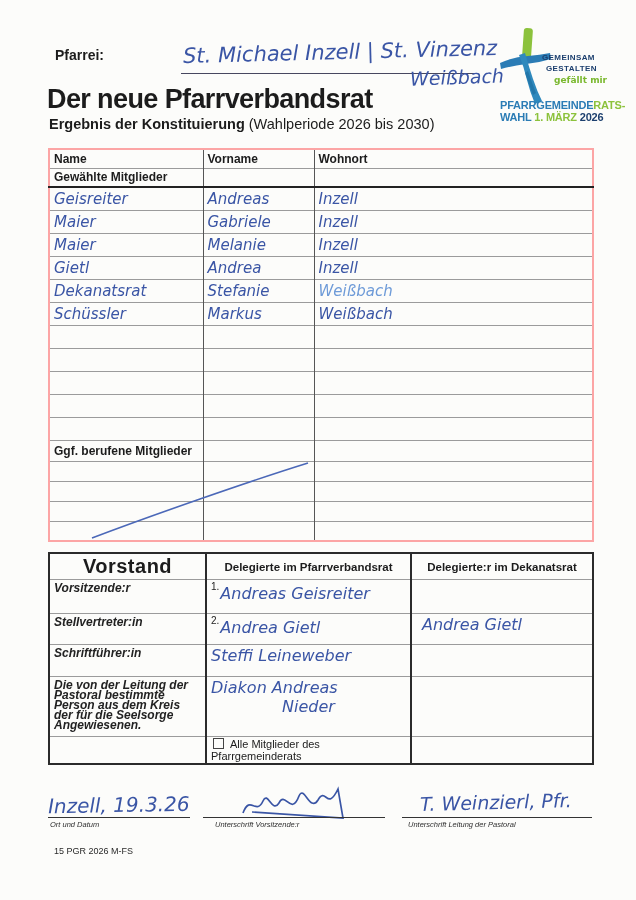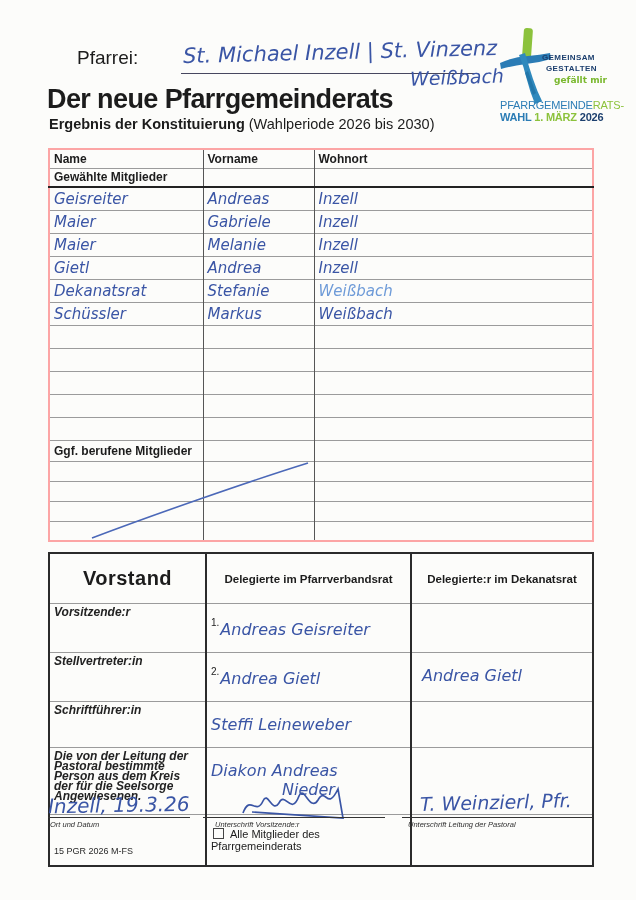--- a/index.html
+++ b/index.html
@@ -2,48 +2,48 @@
 <html><head>
 <meta charset="utf-8">
 <style>
   html,body { margin:0; padding:0; background:#e8e8e8; }
   .page {
     position:relative; width:636px; height:900px; margin:0 auto;
     background:#fcfcfa; overflow:hidden;
     font-family:"Liberation Sans", sans-serif; color:#1c1c1c;
   }
   
-  .pfarrei-label { position:absolute; left:55px; top:47px; font-size:19px; font-weight:normal;margin-left:22px; }
+  .pfarrei-label { position:absolute; left:55px; top:47px; font-size:14px; font-weight:bold; }
   .hw { font-family:"DejaVu Sans", sans-serif; font-style:italic; color:#3a55a5; white-space:nowrap; }
   .pfarrei-hw1 { position:absolute; left:183px; top:40px; font-size:21px; transform:rotate(-1.5deg); }
   .pfarrei-hw2 { position:absolute; left:410px; top:66px; font-size:19px; transform:rotate(-2deg); }
   .pfarrei-line { position:absolute; left:181px; top:73px; width:296px; border-top:1.6px solid #47475f; }
   .title { position:absolute; left:47px; top:84px; font-size:27px; font-weight:bold; letter-spacing:-0.6px; }
   .subtitle { position:absolute; left:49px; top:116px; font-size:14.5px; }
   .subtitle b { font-weight:bold; }
   
   .logo { position:absolute; left:498px; top:27px; width:136px; height:110px; }
   .logo-svg { position:absolute; left:0; top:0; }
   .logo-t1 { position:absolute; left:44px; top:26px; font-size:8px; font-weight:bold; color:#1c3f6e; letter-spacing:0.4px; }
   .logo-t2 { position:absolute; left:48px; top:37px; font-size:8px; font-weight:bold; color:#1c3f6e; letter-spacing:0.4px; }
   .logo-t3 { position:absolute; left:56px; top:48px; font-size:9px; font-weight:bold; color:#7ab82e; font-family:"DejaVu Sans",sans-serif; }
-  .logo-c1 { position:absolute; left:2px; top:72px; font-size:11px; font-weight:normal; letter-spacing:-0.2px; white-space:nowrap; }
+  .logo-c1 { position:absolute; left:2px; top:72px; font-size:11px; font-weight:bold; letter-spacing:-0.2px; white-space:nowrap; }
   .logo-c2 { position:absolute; left:2px; top:84px; font-size:11px; font-weight:bold; letter-spacing:-0.2px; white-space:nowrap; }
   .lg-blue { color:#2b7cb5; } .lg-green { color:#8cc23c; } .lg-navy { color:#1c3f6e; }
   
   table { border-collapse:collapse; table-layout:fixed; }
   .t1 { position:absolute; left:48px; top:148px; width:544px; border:2px solid #fca5a5; }
   .t1 td { border-left:1px solid #555; border-top:1px solid #9b9b9b; padding:0 4px; overflow:hidden; }
   .t1 td:first-child { border-left:none; }
   .t1 .head td { font-size:12px; font-weight:bold; }
   .t1 .sect td { font-size:12px; font-weight:bold; }
   .t1 .sect1 td { border-bottom:2.4px solid #222; }
   .t1 .hw { font-size:15px; }
   .t2 { position:absolute; left:48px; top:552px; width:544px; border:2px solid #2b2b2b; }
-  .t2 td { border-left:2px solid #2b2b2b; border-top:1px solid #9b9b9b; padding:13px 4px; vertical-align:top; overflow:hidden; }
+  .t2 td { border-left:2px solid #2b2b2b; border-top:1px solid #9b9b9b; padding:1px 4px; vertical-align:top; overflow:hidden; }
   .t2 td:first-child { border-left:none; }
   .t2 .head td { text-align:center; vertical-align:middle; border-top:none; }
   .t2 .head .big { font-size:20px; font-weight:bold; letter-spacing:0.5px; }
   .t2 .head .small { font-size:11.5px; font-weight:bold; }
   .t2 .lbl { font-size:12px; font-weight:bold; font-style:italic; color:#222; line-height:10px; padding-top:3px; }
   .t2 .hw { font-size:16px; }
   .t2 .num { font-family:"Liberation Sans",sans-serif; font-style:normal; color:#1c1c1c; font-size:10px; vertical-align:9px; margin-right:1px; }
   .hw2line { text-align:center; }
   .cbrow { font-size:11px; vertical-align:middle; }
   .cb { display:inline-block; width:9px; height:9px; border:1.2px solid #444; margin:0 6px -1px 2px; background:#fcfcfa; }
@@ -60,21 +60,21 @@
 </style>
 </head>
 <body>
 
 <div class="page">
 
   <div class="pfarrei-label">Pfarrei:</div>
   <div class="pfarrei-line"></div>
   <div class="hw pfarrei-hw1">St. Michael Inzell | St. Vinzenz</div>
   <div class="hw pfarrei-hw2">Weißbach</div>
-  <div class="title">Der neue Pfarrgemeinderats</div>
+  <div class="title">Der neue Pfarrverbandsrat</div>
   <div class="subtitle"><b>Ergebnis der Konstituierung</b><span> (Wahlperiode 2026 bis 2030)</span></div>
 
   <div class="logo">
     <svg class="logo-svg" width="60" height="80" viewBox="0 0 60 80">
       <rect x="25" y="1" width="9" height="30" rx="3" fill="#8cc23c" transform="rotate(4 29 16)"></rect>
       <path d="M2,36 Q15,30 30,29 Q42,28 52,26 L53,32 Q40,36 28,37 Q14,39 3,42 Z" fill="#2b7cb5"></path>
       <path d="M27,26 Q31,40 35,52 Q39,64 44,74 L37,77 Q32,65 29,53 Q26,40 21,28 Z" fill="#2f89bd"></path>
       <path d="M30,44 Q34,56 38,66 L35,68 Q31,57 27,46 Z" fill="#1c6fa3" opacity="0.7"></path>
     </svg>
     <div class="logo-t1">GEMEINSAM</div>

